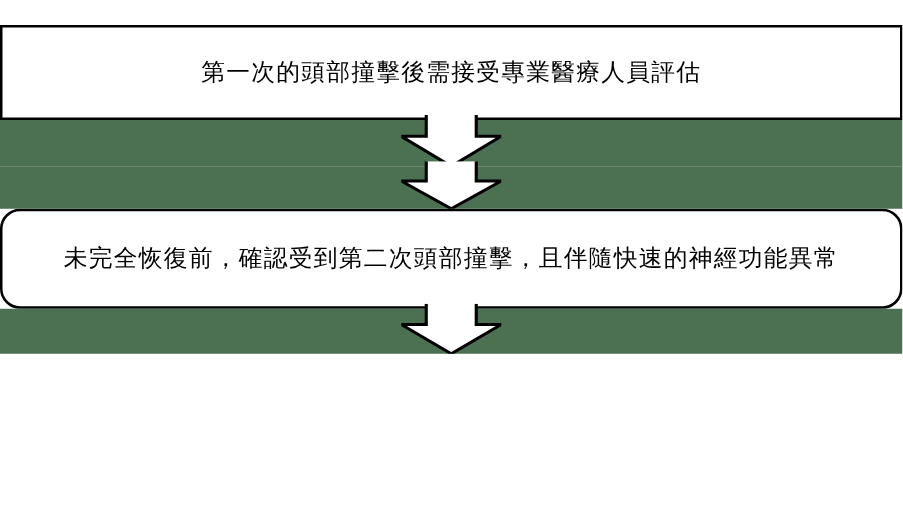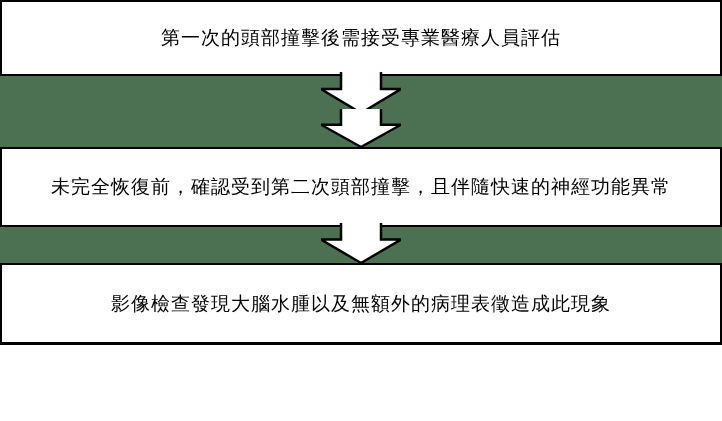--- a/index.html
+++ b/index.html
@@ -5,34 +5,35 @@
   :root{
     --band-green:#4c7052;
     --border-black:#000000;
     --box-bg:#ffffff;
     --arrow-fill:#ffffff;
     --arrow-outline:#000000;
     --text-color:#000000;
   }
   html,body{margin:0;padding:0;background:#ffffff;}
   .canvas{
-    width:722px;height:421px;
+    width:722px;height:336px;
     display:flex;flex-direction:column;
     font-family:"Liberation Sans","DejaVu Sans",sans-serif;
     overflow:hidden;
+    margin-top:20px;
   }
   .step{
     box-sizing:border-box;
     background:var(--box-bg);
     border:2px solid var(--border-black);
     display:flex;align-items:center;justify-content:center;
   }
   .step-1{height:76px;}
   .step-2{height:76px;}
-  .step-3{height:80px;}
+  .step-3{height:80px;border-radius:16px;}
   .step-4{height:82px;border-bottom-width:3px;}
   .step-label{
     font-size:19px;
     letter-spacing:1px;
     color:var(--text-color);
     text-align:center;
     white-space:nowrap;
   }
   .band{
     position:relative;
@@ -82,17 +83,14 @@
   <div class="step step-3">
     <span class="step-label">未完全恢復前，確認受到第二次頭部撞擊，且伴隨快速的神經功能異常</span>
   </div>
 
   <div class="band band-3">
     <svg class="arrow" viewBox="0 0 80 41" preserveAspectRatio="none" aria-hidden="true">
       <path d="M20,0 L20,17 L0,17 L40,41 L80,17 L60,17 L60,0"></path>
     </svg>
   </div>
 
-  <div class="step step-4">
-    <span class="step-label">影像檢查發現大腦水腫以及無額外的病理表徵造成此現象</span>
-  </div>
 
 </div>
 
 </body></html>

